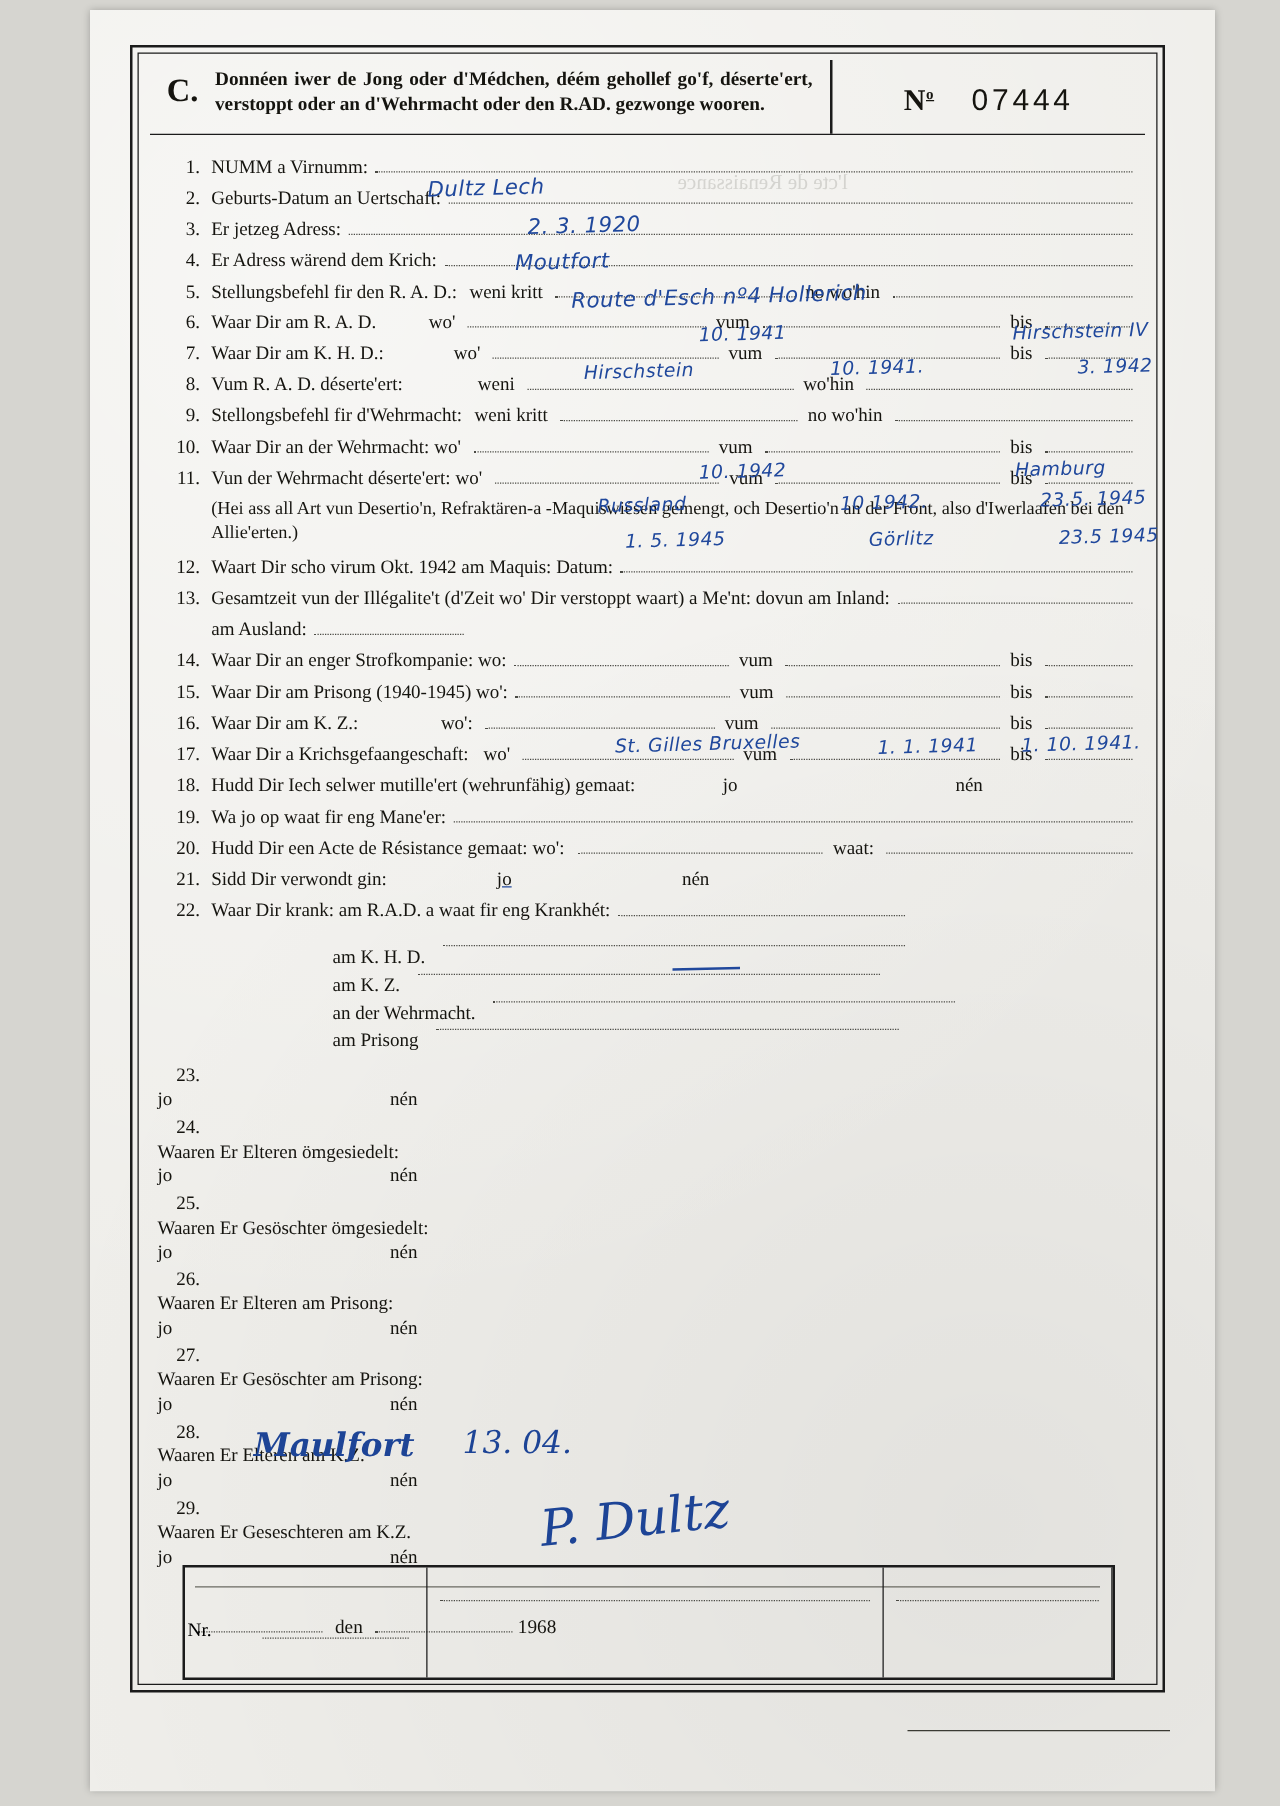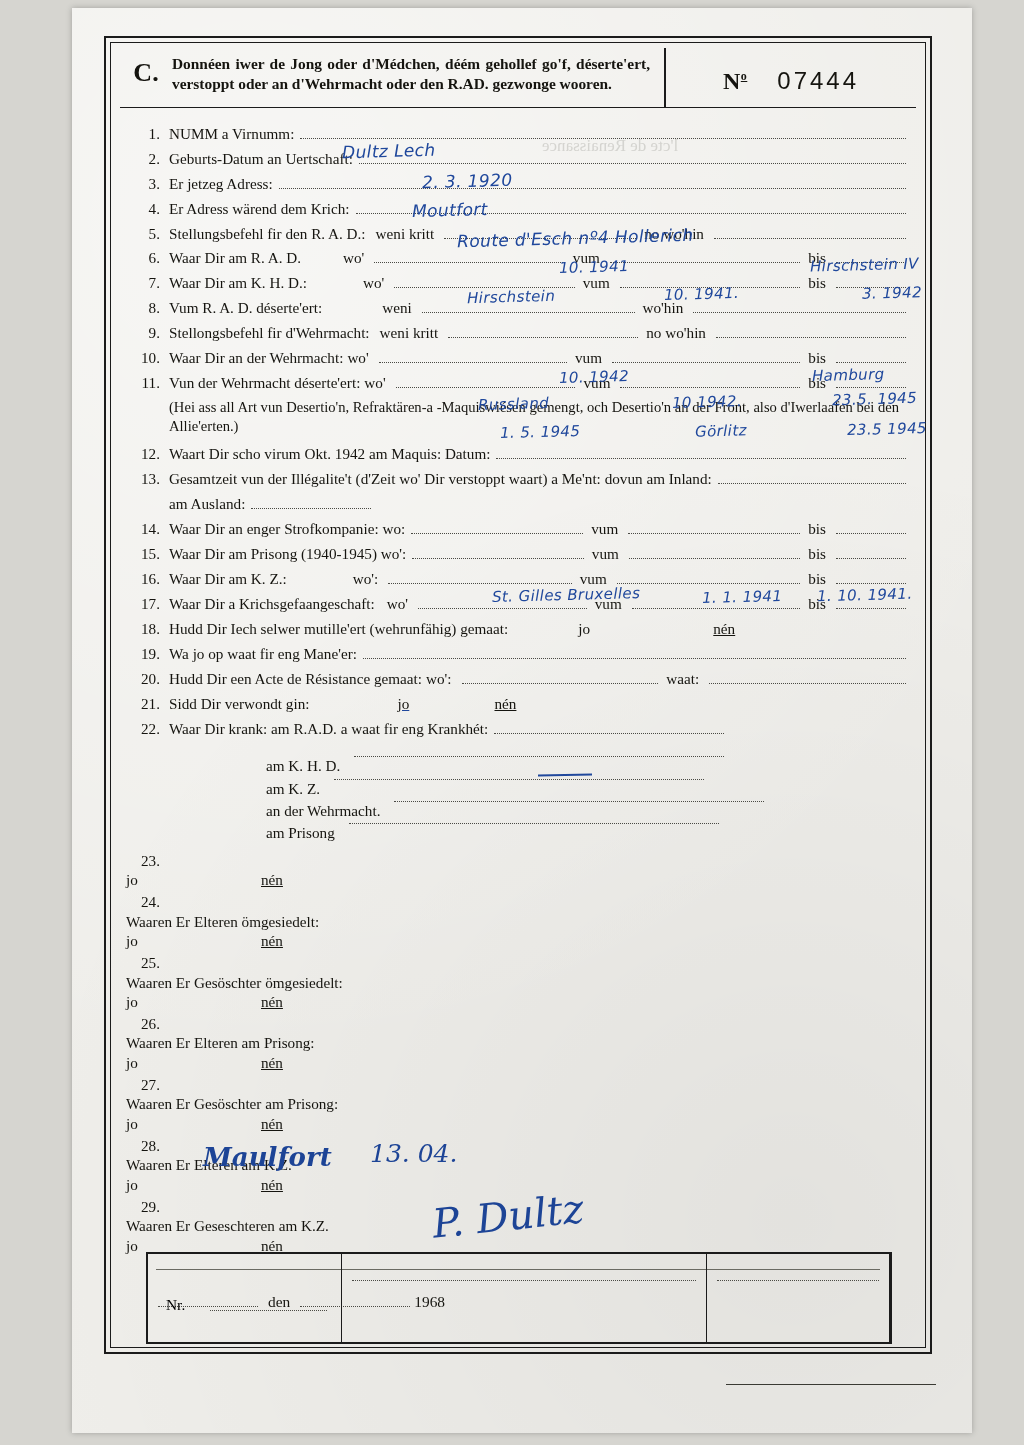--- a/index.html
+++ b/index.html
@@ -145,25 +145,25 @@
   .dots.short { flex: 0 0 70px; }
   .gap { flex: none; padding: 0 4px; white-space: nowrap; }
   .sub {
     padding-left: 43px;
     font-size: 14.6px;
     line-height: 1.3;
   }
   .subind { padding-left: 43px; }
   .yn {
     display: flex;
-    gap: 17px;
+    gap: 0;
     flex: none;
   }
   .yn .jo { width: 118px; text-align: left; }
-  .yn .nen { width: 90px; text-align: left; text-decoration: underline; }
+  .yn .nen { width: 90px; text-align: right; }
 
   .qblock .qline {
     display: flex;
     align-items: flex-start;
     margin-bottom: 3px;
     padding-left: 140px;
   }
   .qblock .qline .qlabel { flex: none; white-space: nowrap; }
   .qblock .qline .qdots {
     flex: 1 1 auto;
@@ -232,21 +232,21 @@
     box-sizing: border-box;
     position: relative;
   }
   .btable .cell:last-child { border-right: none; }
   .c1 { width: 212px; }
   .c2 { width: 400px; }
   .c3 { width: 200px; }
   .c4 { flex: 1; }
   .nr-label {
     position: absolute;
-    left: 18px;
+    left: 2px;
     top: 42px;
     font-size: 15.4px;
   }
   .nr-dots {
     position: absolute;
     left: 62px;
     top: 56px;
     right: 14px;
     border-bottom: 1px dotted #4a4a44;
   }

